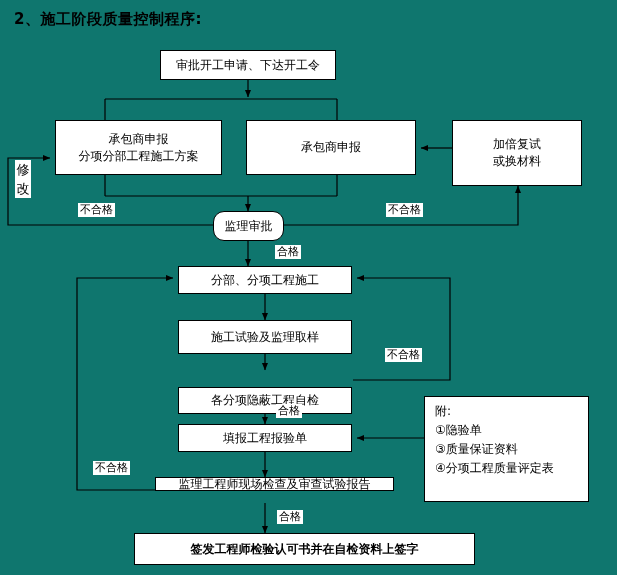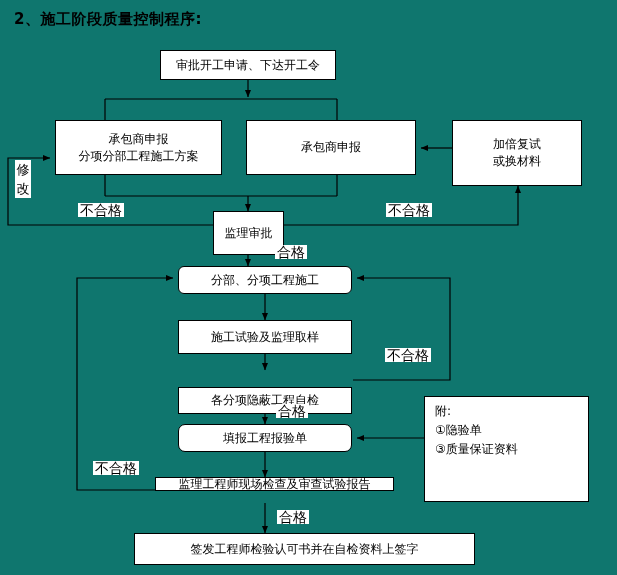--- a/index.html
+++ b/index.html
@@ -46,26 +46,27 @@
     justify-content: center;
     text-align: left;
     font-size: 12px;
     line-height: 17px;
     white-space: nowrap;
     z-index: 3;
   }
   .node .ln { display: block; }
   .edge-label {
     position: absolute;
-    font-size: 14px;
+    font-size: 11px;
     line-height: 14px;
     white-space: nowrap;
     background: #ffffff;
     padding: 0 2px;
     z-index: 4;
+    font-family: Liberation Mono, monospace;
   }
   .vlabel {
     position: absolute;
     font-size: 13px;
     line-height: 19px;
     text-align: center;
     width: 16px;
     z-index: 4;
     background: #ffffff;
   }
@@ -146,52 +147,53 @@
 
   <div class="node" style="left:246px; top:120px; width:170px; height:55px;">
     <span class="ln">承包商申报</span>
   </div>
 
   <div class="node" style="left:452px; top:120px; width:130px; height:66px;">
     <span class="ln">加倍复试</span>
     <span class="ln">或换材料</span>
   </div>
 
-  <div class="node" style="left:213px; top:211px; width:71px; height:44px;">
+  <div class="node" style="left:213px; top:211px; width:71px; height:30px;border-radius:11px;">
     <span class="ln">监理审批</span>
   </div>
 
-  <div class="node" style="left:178px; top:266px; width:174px; height:28px;border-radius:6px;">
+  <div class="node" style="left:178px; top:266px; width:174px; height:28px;">
     <span class="ln">分部、分项工程施工</span>
   </div>
 
   <div class="node" style="left:178px; top:320px; width:174px; height:34px;">
     <span class="ln">施工试验及监理取样</span>
   </div>
 
   <div class="node" style="left:178px; top:369px; width:174px; height:27px;margin-top:18px;">
     <span class="ln">各分项隐蔽工程自检</span>
   </div>
 
-  <div class="node" style="left:178px; top:424px; width:174px; height:28px;border-radius:7px;">
+  <div class="node" style="left:178px; top:424px; width:174px; height:28px;">
     <span class="ln">填报工程报验单</span>
   </div>
 
   <div class="node" style="left:155px; top:477px; width:239px; height:14px;">
     <span class="ln">监理工程师现场检查及审查试验报告</span>
   </div>
 
-  <div class="node" style="left:134px; top:533px; width:341px; height:32px;">
+  <div class="node" style="left:134px; top:533px; width:341px; height:32px;font-weight:bold;">
     <span class="ln">签发工程师检验认可书并在自检资料上签字</span>
   </div>
 
   <div class="notebox" style="left:424px; top:396px; width:165px; height:106px;">
     <div>附:</div>
     <div>①隐验单</div>
     <div>③质量保证资料</div>
+    <div>④分项工程质量评定表</div>
   </div>
 
   <div class="edge-label" style="left:78px; top:203px;">不合格</div>
   <div class="edge-label" style="left:386px; top:203px;">不合格</div>
   <div class="edge-label" style="left:275px; top:245px;">合格</div>
   <div class="edge-label" style="left:385px; top:348px;">不合格</div>
   <div class="edge-label" style="left:276px; top:404px;">合格</div>
   <div class="edge-label" style="left:93px; top:461px;">不合格</div>
   <div class="edge-label" style="left:277px; top:510px;">合格</div>
 

